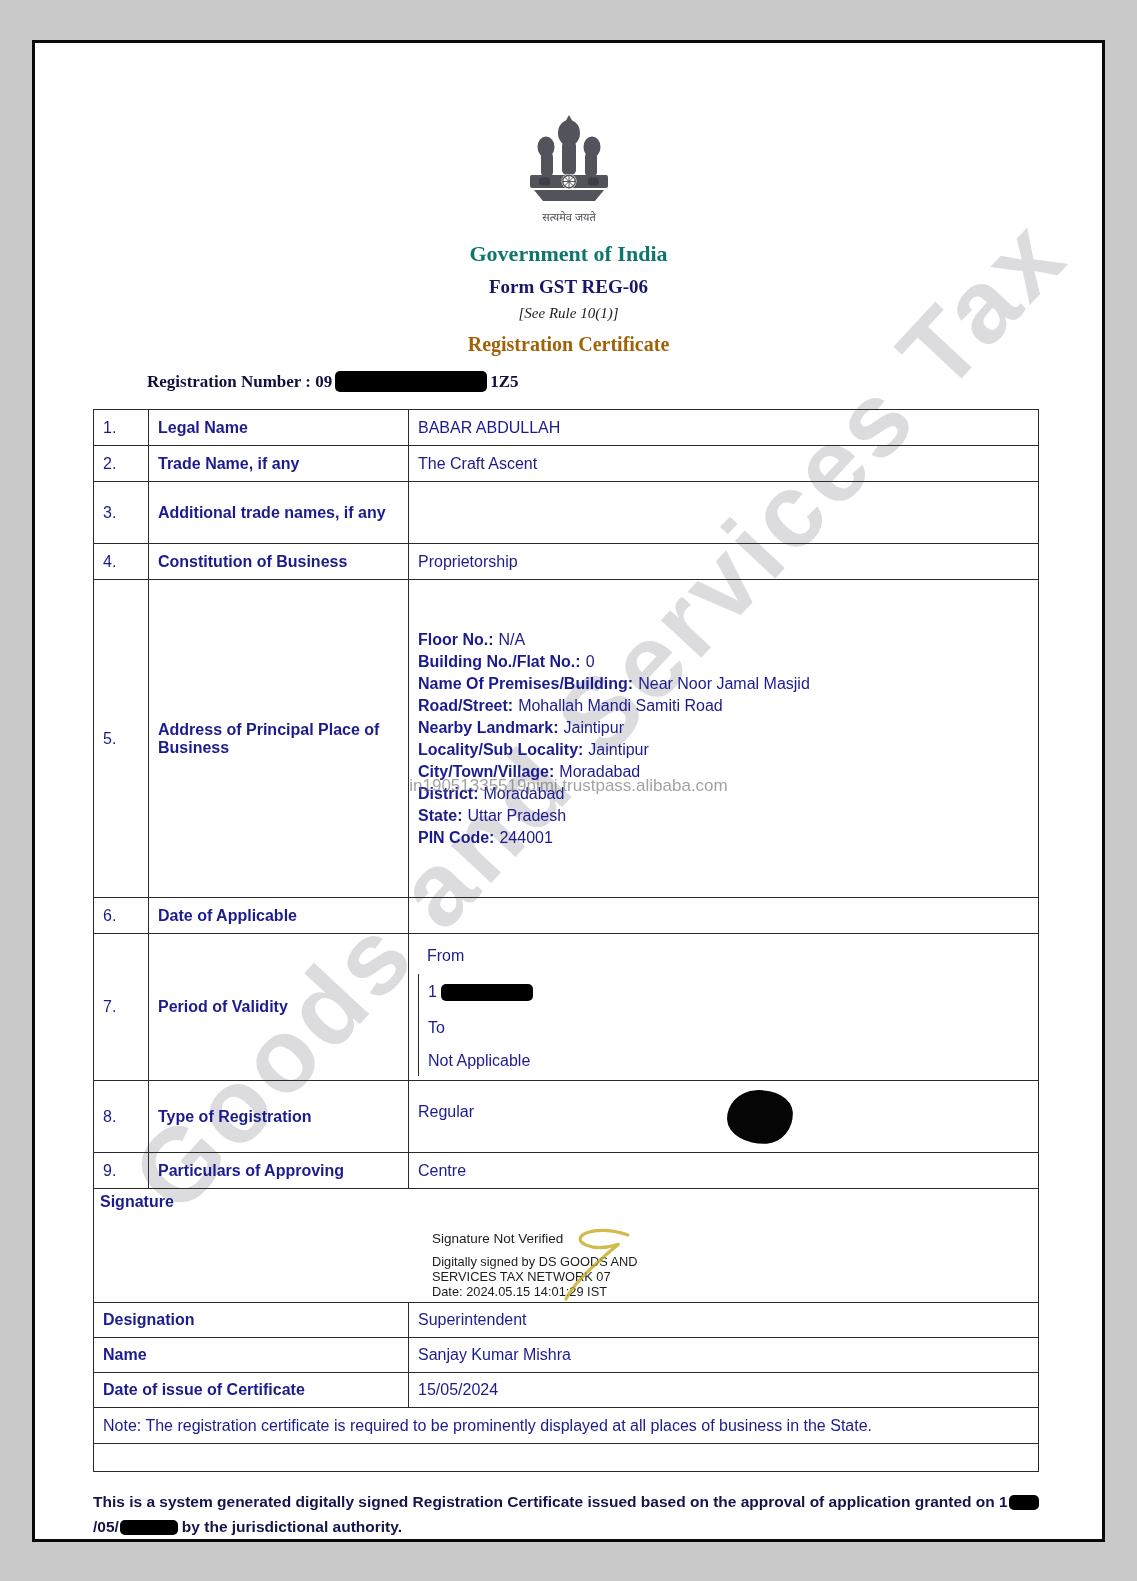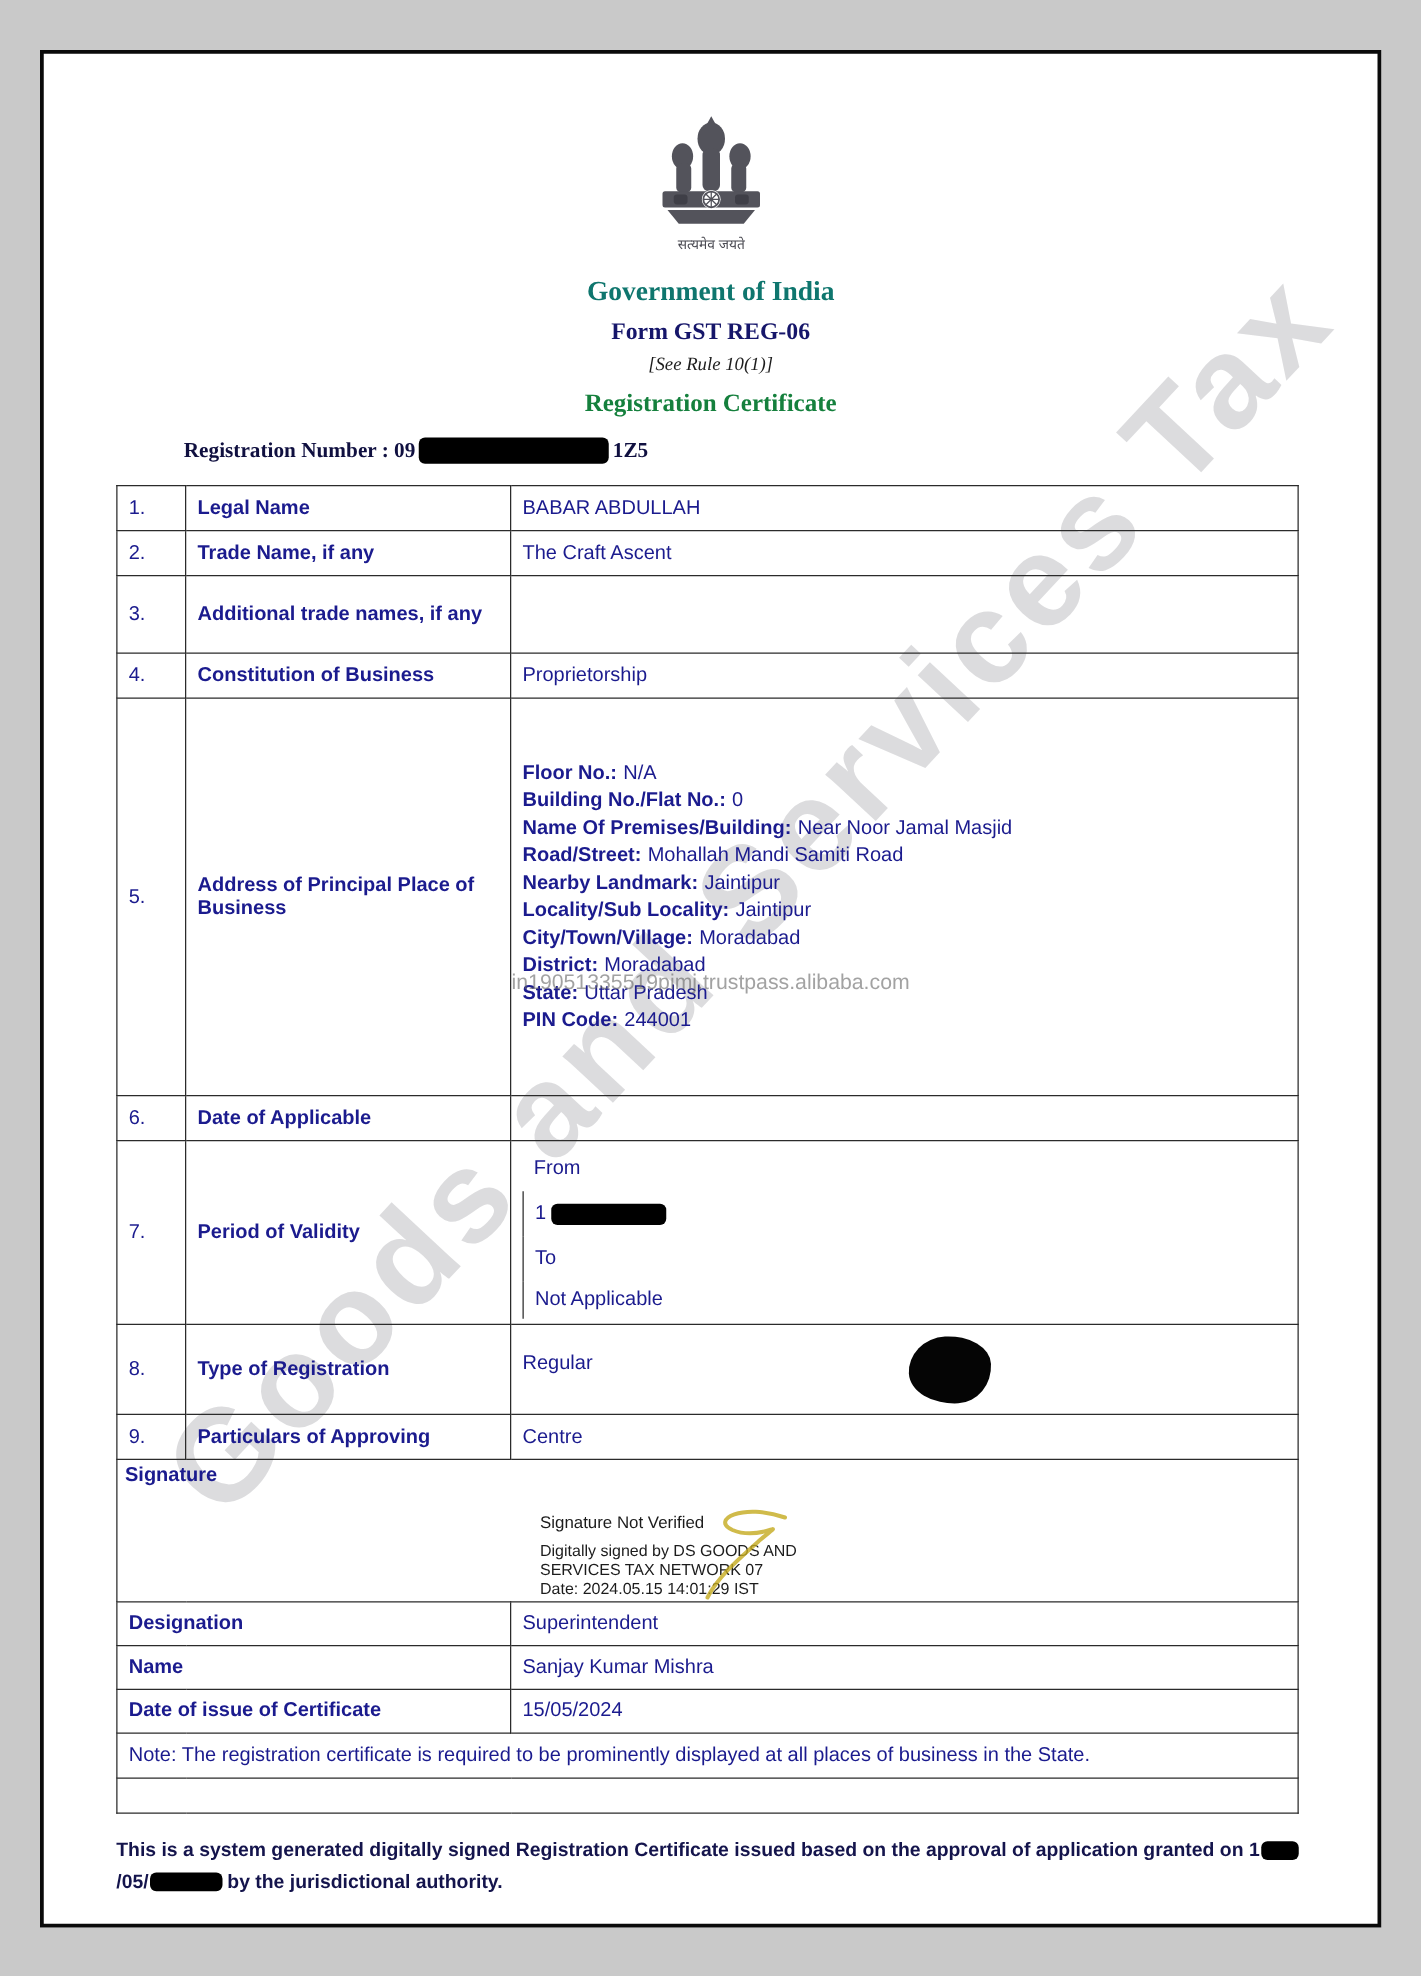--- a/index.html
+++ b/index.html
@@ -39,40 +39,40 @@
     width: 100%;
     text-align: center;
     font-size: 17px;
     color: rgba(105,105,105,0.62);
     z-index: 3;
     pointer-events: none;
   }
   .content { position: relative; z-index: 1; }
 
   
-  .emblem-wrap { text-align: center; padding-top: 46px; }
+  .emblem-wrap { text-align: center; padding-top: 68px; }
   .h-gov {
     text-align: center; margin-top: 8px;
     font-family: "Liberation Serif", serif;
     font-size: 22px; font-weight: bold; color: #0f766e;
   }
   .h-form {
     text-align: center; margin-top: 9px;
     font-family: "Liberation Serif", serif;
     font-size: 19px; font-weight: bold; color: #16166a;
   }
   .h-rule {
     text-align: center; margin-top: 7px;
     font-family: "Liberation Serif", serif;
     font-style: italic; font-size: 15px; color: #1d1d1d;
   }
   .h-cert {
     text-align: center; margin-top: 11px;
     font-family: "Liberation Serif", serif;
-    font-size: 20px; font-weight: bold; color: #15803d;
+    font-size: 20px; font-weight: bold; color: #a16207;
   }
   .h-reg {
     margin: 15px 0 0 112px;
     font-family: "Liberation Serif", serif;
     font-size: 17px; font-weight: bold; color: #101040;
   }
   .redact {
     display: inline-block; background: #000;
     vertical-align: middle; border-radius: 5px;
   }

